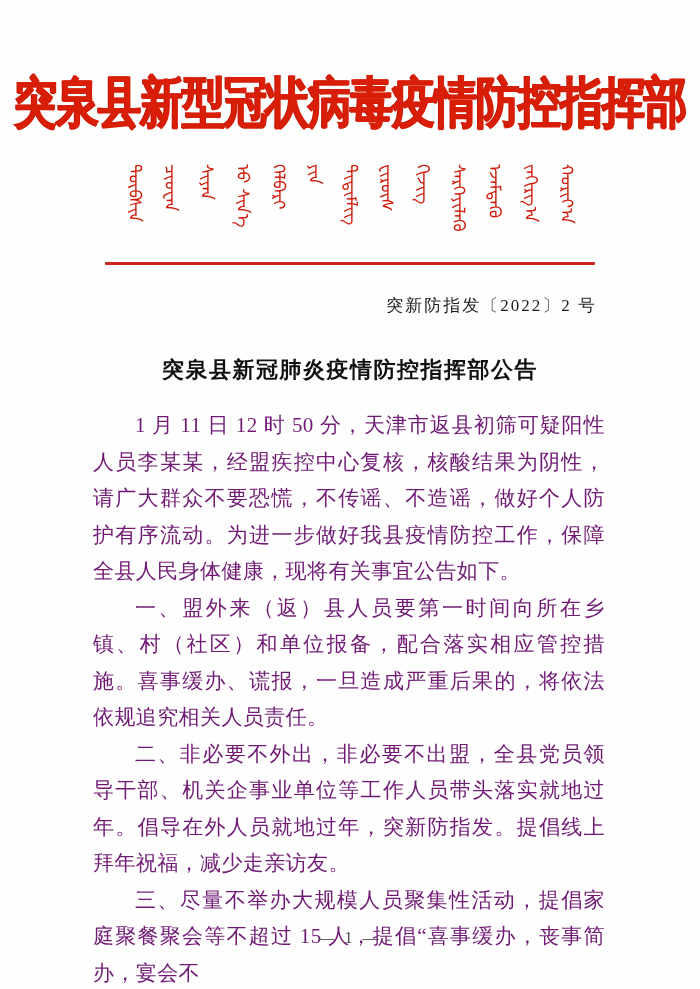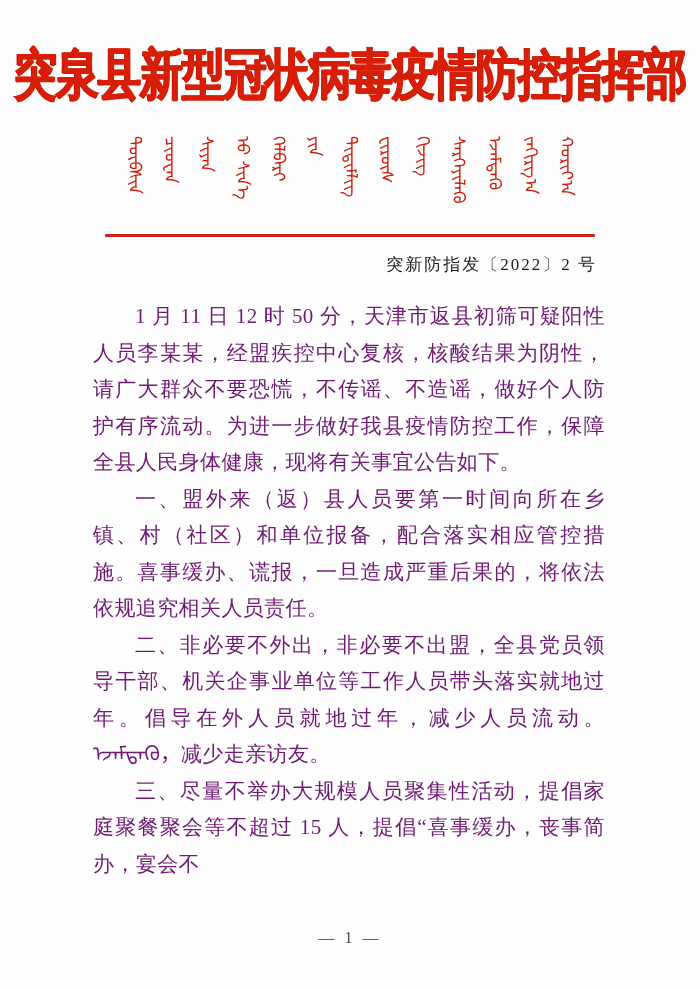--- a/index.html
+++ b/index.html
@@ -18,21 +18,21 @@
   .page {
     position: absolute;
     inset: 0;
     background: #fefefe;
     display: flex;
     flex-direction: column;
   }
 
   
   .letterhead {
-    padding-top: 44px;
+    padding-top: 72px;
   }
 
   .org-title {
     text-align: center;
     color: #d81e06;
     font-family: "DejaVu Sans", "Liberation Sans", sans-serif;
     font-weight: bold;
     font-size: 43px;
     letter-spacing: -1px;
     line-height: 1.08;
@@ -72,21 +72,21 @@
   .red-rule {
     margin: 14px auto 0 auto;
     width: 490px;
     height: 3px;
     background: #c8261c;
     border-radius: 1px;
   }
 
   
   .doc-number {
-    margin: 16px 103px 0 0;
+    margin: 29px 103px 0 0;
     text-align: right;
     font-family: "Liberation Serif", "DejaVu Serif", serif;
     font-size: 17px;
     color: #1d1d1d;
     letter-spacing: 2px;
   }
 
   
   .doc-title {
     margin-top: 38px;
@@ -150,23 +150,24 @@
       <span class="mon-word">ᠡᠵᠡᠮᠳᠡᠬᠦ</span>
       <span class="mon-word">ᠵᠠᠬᠢᠷᠭ᠎ᠠ</span>
       <span class="mon-word">ᠬᠣᠷᠢᠶ᠎ᠠ</span>
     </div>
 
     <div class="red-rule"></div>
 
     <div class="doc-number">突新防指发〔2022〕2 号</div>
   </div>
 
+  <div class="doc-title">突泉县新冠肺炎疫情防控指挥部公告</div>
 
   <div class="body-text">
     <p>1 月 11 日 12 时 50 分，天津市返县初筛可疑阳性人员李某某，经盟疾控中心复核，核酸结果为阴性，请广大群众不要恐慌，不传谣、不造谣，做好个人防护有序流动。为进一步做好我县疫情防控工作，保障全县人民身体健康，现将有关事宜公告如下。</p>
     <p>一、盟外来（返）县人员要第一时间向所在乡镇、村（社区）和单位报备，配合落实相应管控措施。喜事缓办、谎报，一旦造成严重后果的，将依法依规追究相关人员责任。</p>
-    <p>二、非必要不外出，非必要不出盟，全县党员领导干部、机关企事业单位等工作人员带头落实就地过年。倡导在外人员就地过年，减少人员流动。ᠡᠵᠡᠮᠳᠡᠬᠦ，减少走亲访友。</p>
+    <p>二、非必要不外出，非必要不出盟，全县党员领导干部、机关企事业单位等工作人员带头落实就地过年。倡导在外人员就地过年，突新防指发。提倡线上拜年祝福，减少走亲访友。</p>
     <p>三、尽量不举办大规模人员聚集性活动，提倡家庭聚餐聚会等不超过 15 人，提倡“喜事缓办，丧事简办，宴会不</p>
   </div>
 
   <div class="page-footer">— 1 —</div>
 
 </div>
 
 </body></html>

